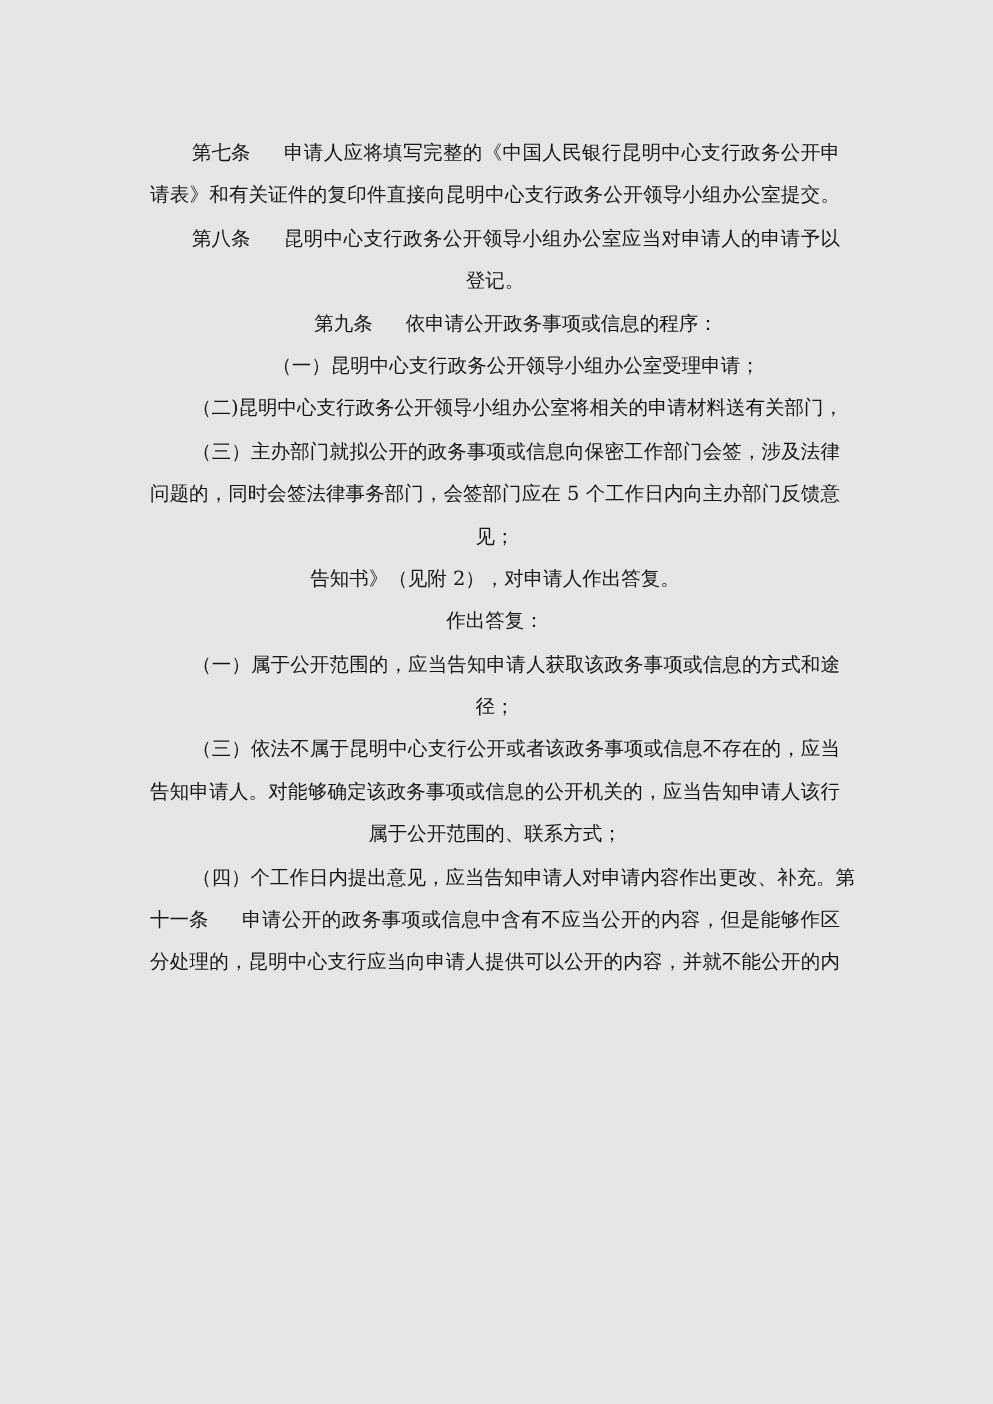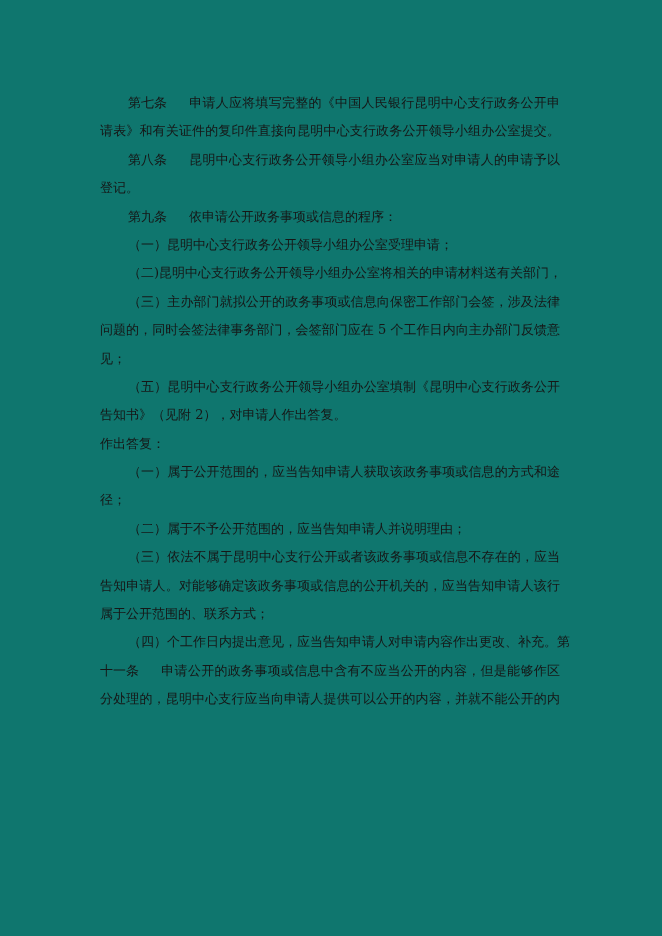--- a/index.html
+++ b/index.html
@@ -14,34 +14,34 @@
       overflow: hidden;
       font-family: "DejaVu Serif", "Liberation Serif", serif;
       color: #161616;
     }
     .page {
       position: absolute;
       left: 0;
       top: 0;
       width: 662px;
       height: 936px;
-      background: #0f766e;
+      background: #e5e5e5;
     }
     .text-block {
       position: absolute;
       left: 100px;
       top: 89px;
       width: 460px;
     }
     .line {
       height: 28.4px;
       line-height: 28.4px;
       font-size: 13px;
       white-space: nowrap;
-      text-align: left;
+      text-align: center;
     }
     .line.indent {
       padding-left: 28px;
     }
     .line.justify {
       text-align: justify;
       text-align-last: justify;
     }
     .label {
       display: inline-block;
@@ -82,38 +82,32 @@
     </div>
     <div class="line indent justify">
       <span>（三）主办部门就拟公开的政务事项或信息向保密工作部门会签，涉及法律</span>
     </div>
     <div class="line justify">
       <span>问题的，同时会签法律事务部门，会签部门应在 5 个工作日内向主办部门反馈意</span>
     </div>
     <div class="line">
       <span>见；</span>
     </div>
-    <div class="line indent justify">
-      <span>（五）昆明中心支行政务公开领导小组办公室填制《昆明中心支行政务公开</span>
-    </div>
     <div class="line">
       <span>告知书》（见附 2），对申请人作出答复。</span>
     </div>
 
     <div class="line">
       <span>作出答复：</span>
     </div>
     <div class="line indent justify">
       <span>（一）属于公开范围的，应当告知申请人获取该政务事项或信息的方式和途</span>
     </div>
     <div class="line">
       <span>径；</span>
-    </div>
-    <div class="line indent">
-      <span>（二）属于不予公开范围的，应当告知申请人并说明理由；</span>
     </div>
     <div class="line indent justify">
       <span>（三）依法不属于昆明中心支行公开或者该政务事项或信息不存在的，应当</span>
     </div>
     <div class="line justify">
       <span>告知申请人。对能够确定该政务事项或信息的公开机关的，应当告知申请人该行</span>
     </div>
     <div class="line">
       <span>属于公开范围的、联系方式；</span>
     </div>

